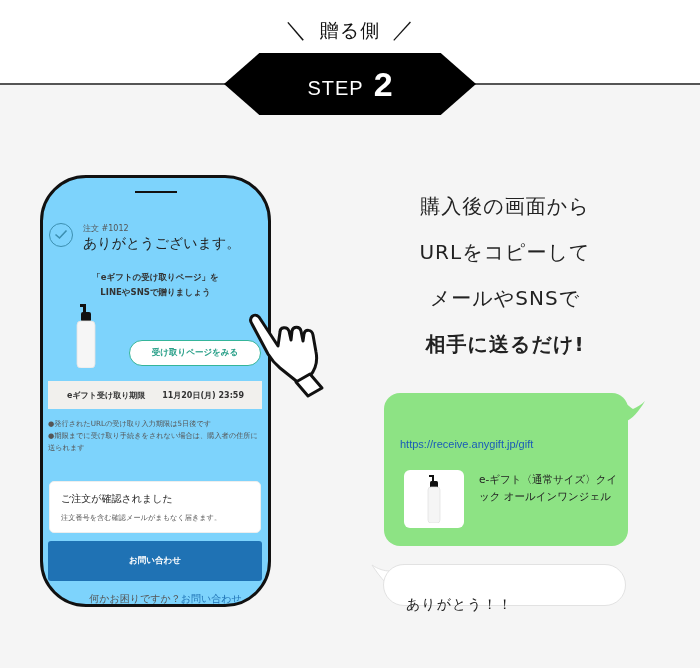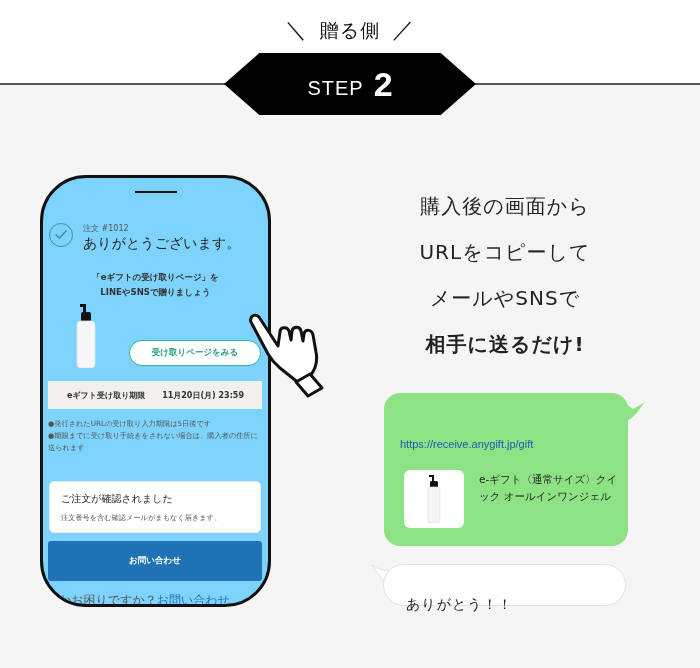--- a/index.html
+++ b/index.html
@@ -80,22 +80,22 @@
   }
   .confirm-title { position: absolute; left: 11px; top: 10px; font-size: 10px; color: #222; }
   .confirm-sub { position: absolute; left: 11px; top: 31px; font-size: 7.2px; color: #555; }
   .btn-continue {
     position: absolute; left: 5px; top: 363px; width: 214px; height: 40px;
     background: #1f72b4; border-radius: 3px; color: #fff;
     font-size: 8.5px; font-weight: bold;
     display: flex; align-items: center; justify-content: center;
   }
   .help-line {
-    position: absolute; left: 4px; top: 414px; width: 225px; text-align: left;
-    font-size: 12px; color: #555;
+    position: absolute; left: 10px; top: 414px; width: 225px; text-align: center;
+    font-size: 10px; color: #555;
   }
   .help-line a { color: #1f72b4; text-decoration: none; }
 
   .hand-icon { position: absolute; left: 244px; top: 310px; width: 86px; height: 90px; }
 
   
   .lead-text {
     position: absolute; left: 380px; top: 183px; width: 250px; text-align: center;
     font-size: 20px; line-height: 46px; color: #222; letter-spacing: 1px;
   }

